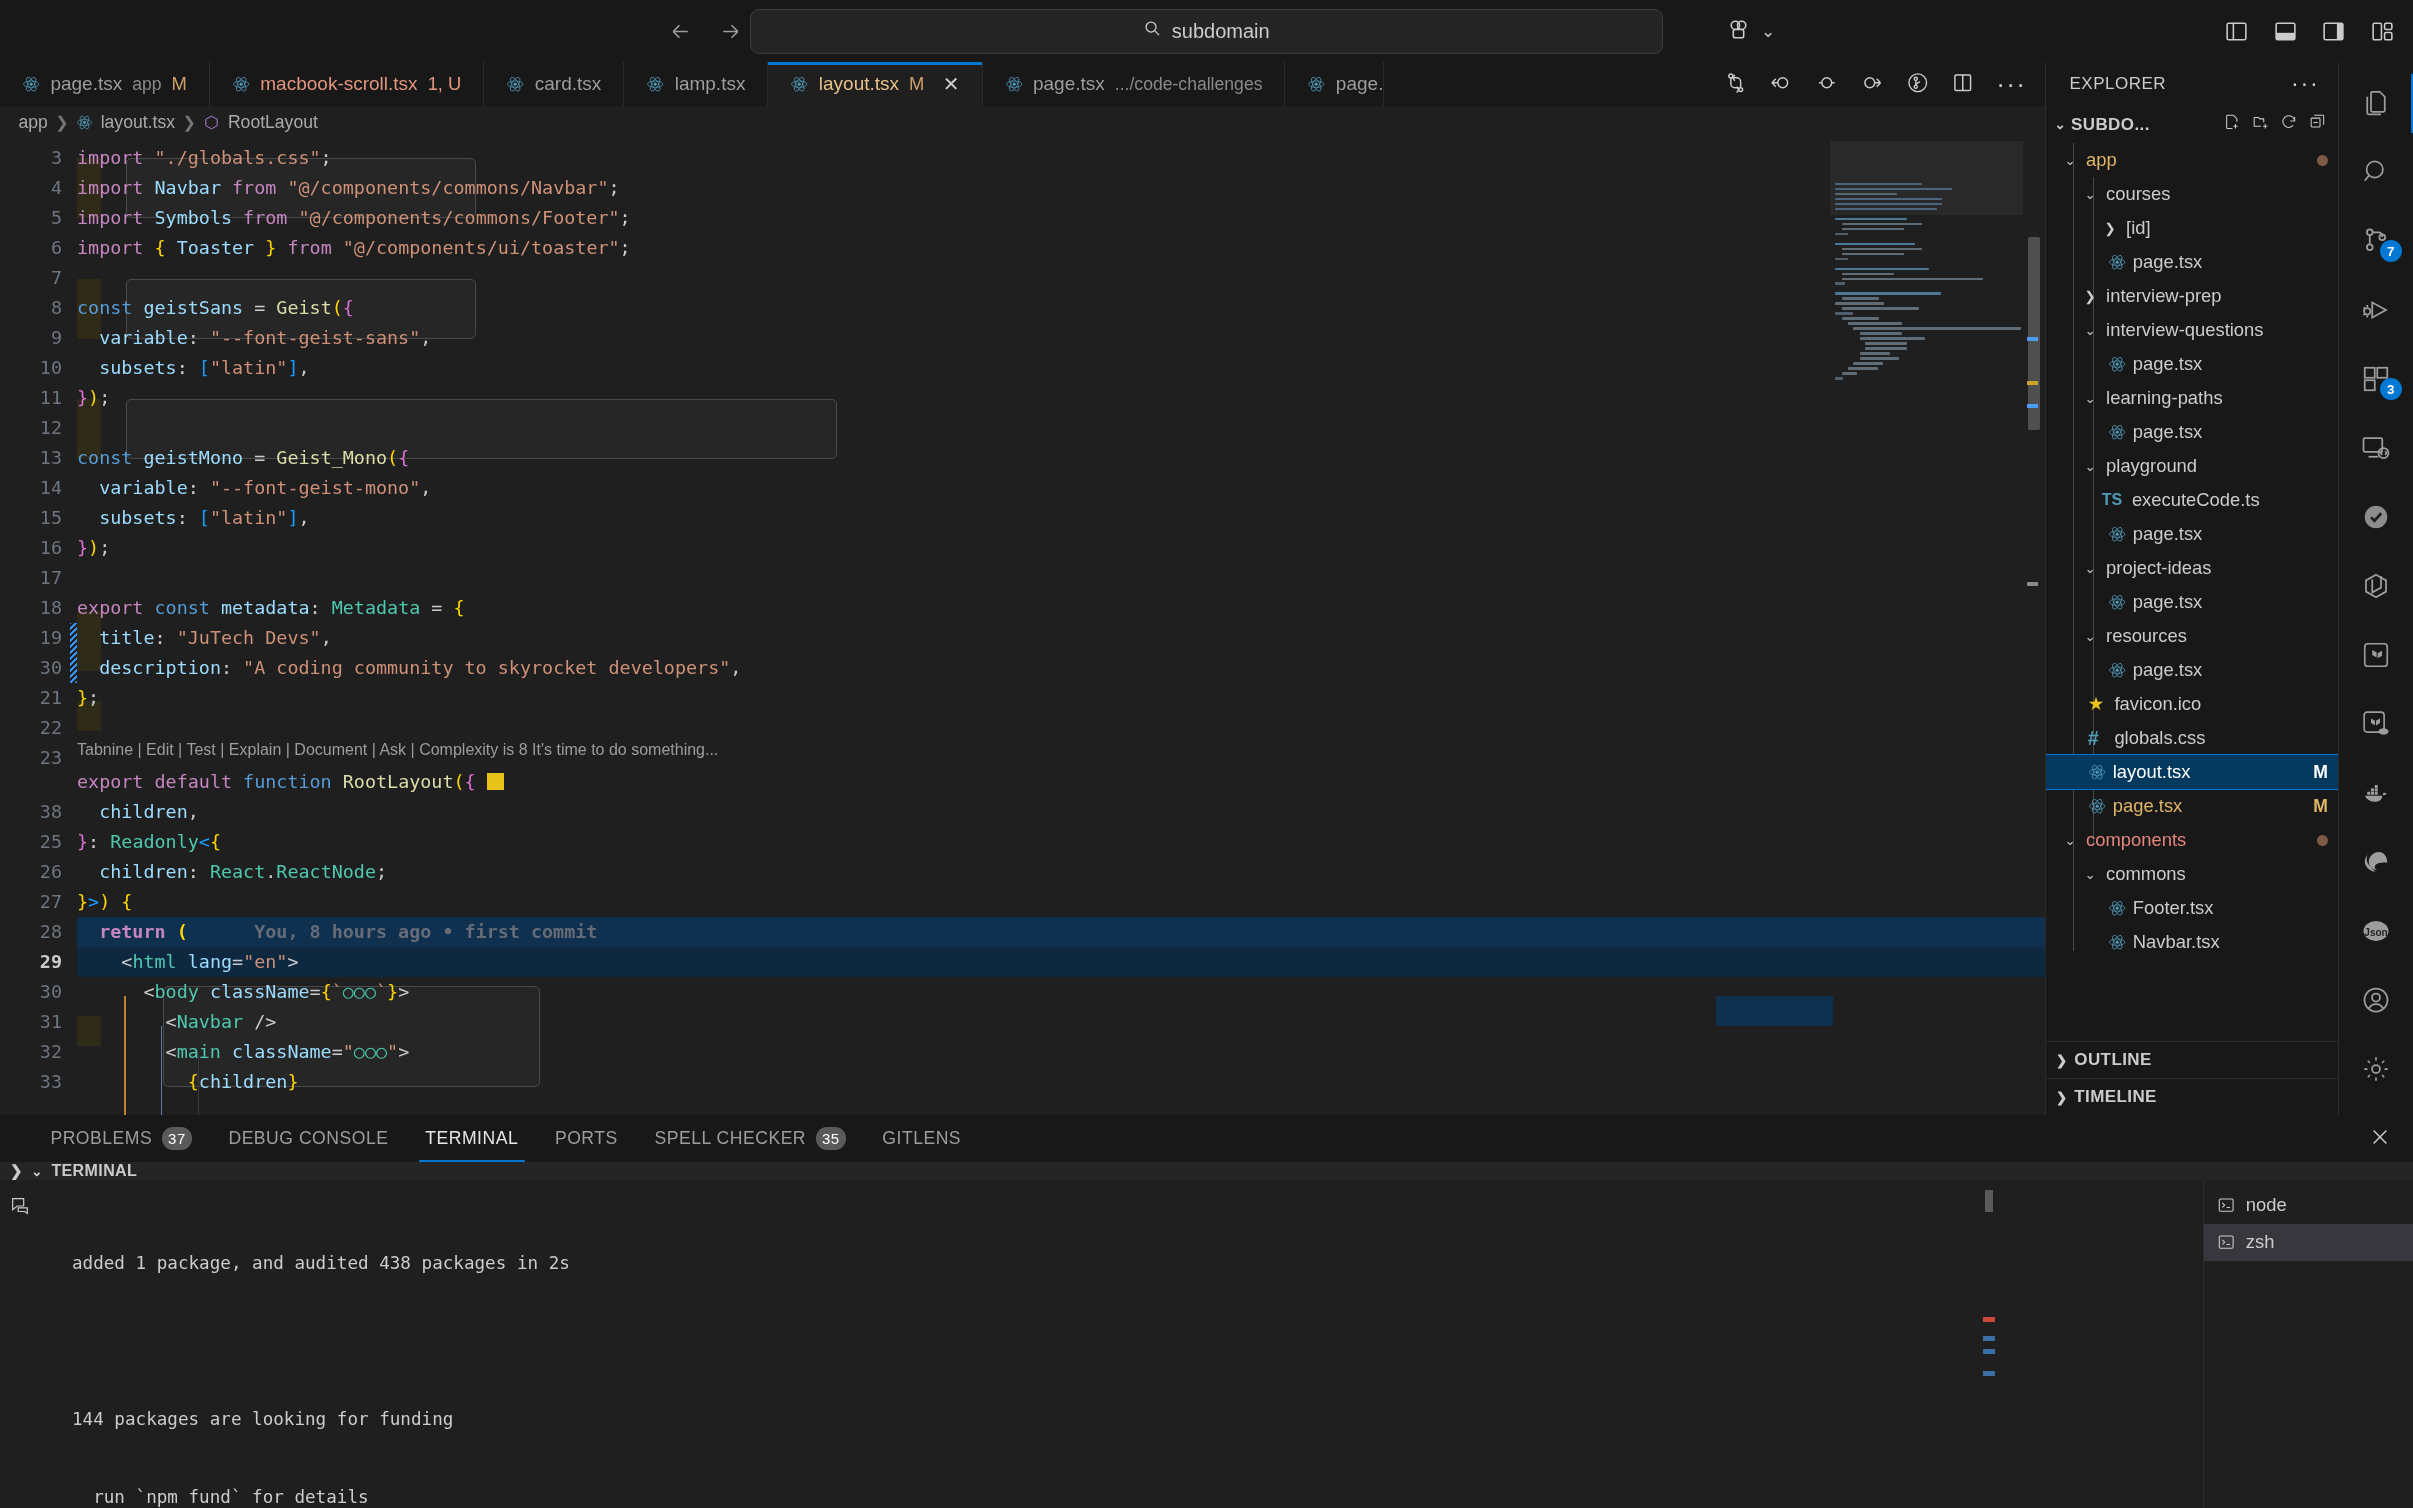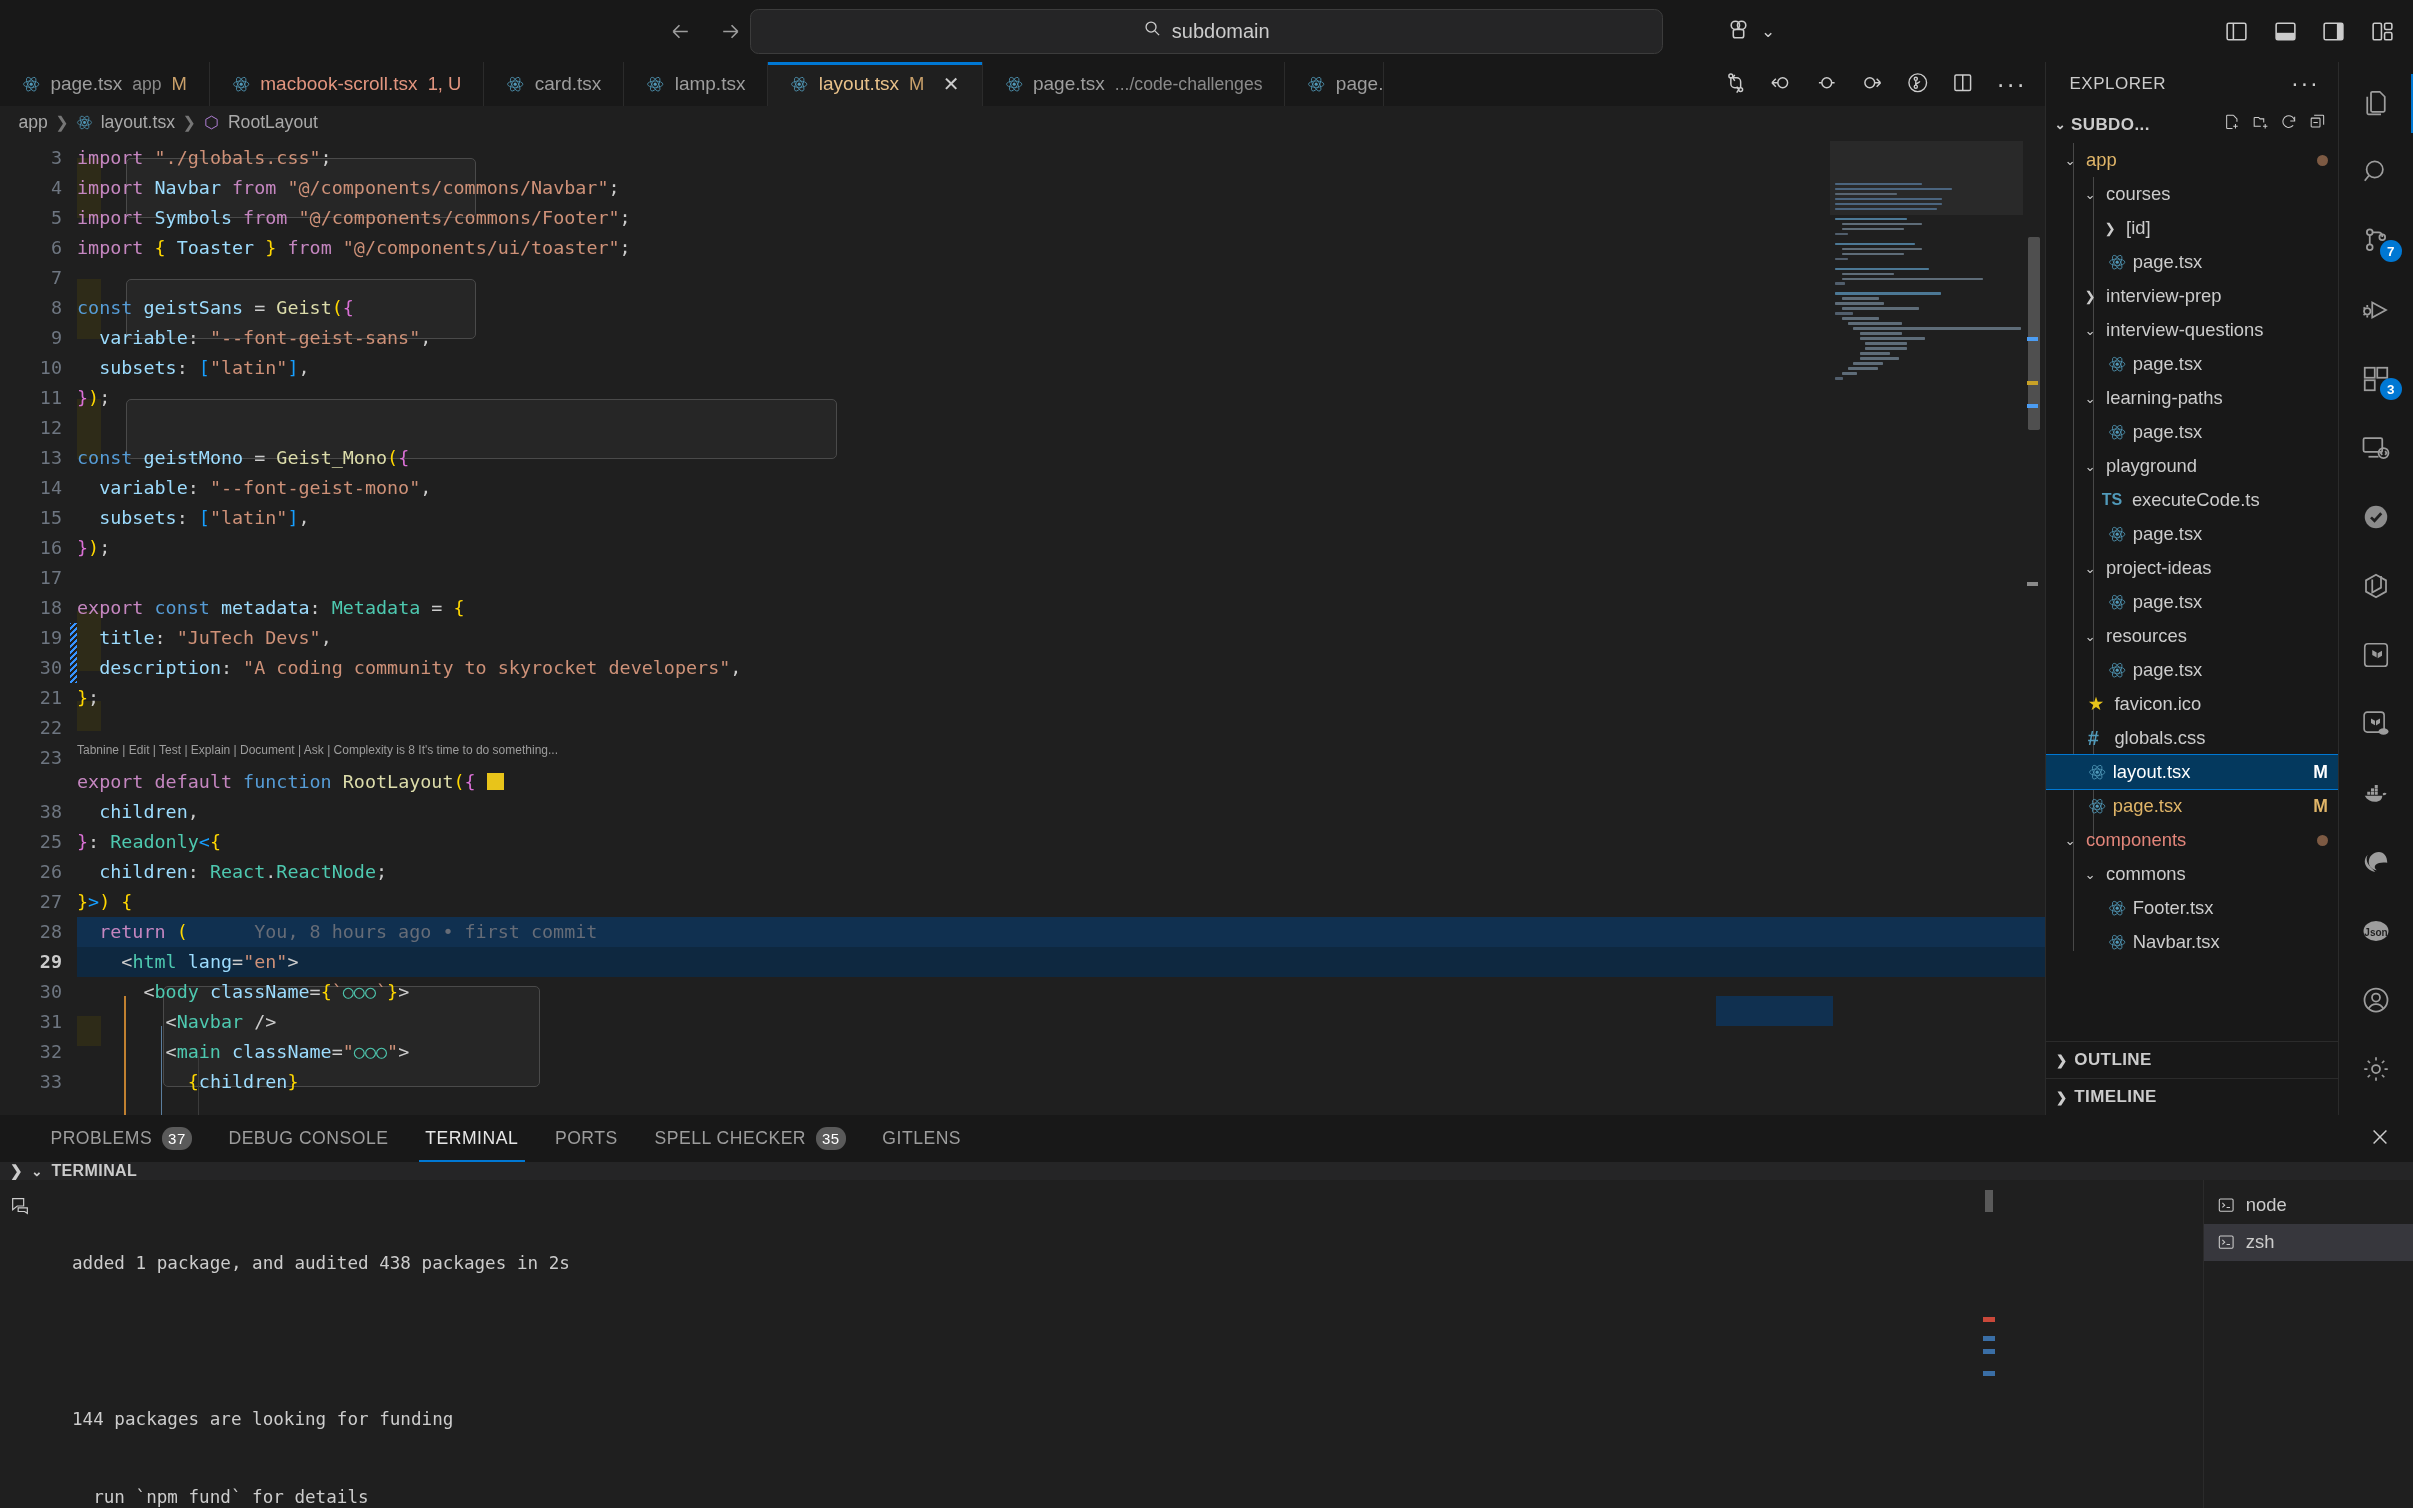--- a/index.html
+++ b/index.html
@@ -73,21 +73,21 @@
   .codegrid { display: flex; font-family: "DejaVu Sans Mono", monospace; font-size: 18.4px; line-height: 30px; }
   .gutter { width: 77px; text-align: right; color: #6e7681; flex: none; padding-top: 5px; user-select:none;}
   .gutter div { height: 30px; padding-right: 15px; position: relative;}
   .gutter div.cur { color: #cccccc; font-weight: bold; }
   .gutter div.diffadd:after{
     content:""; position:absolute; right:0; top:0; width:6.7px; height:30px;
     background: repeating-linear-gradient(-45deg,#3794ff,#3794ff 1.7px,transparent 1.7px,transparent 4.2px);
   }
   .codelines { flex: 1; padding-top: 5px; position: relative; }
   .cl { height: 30px; white-space: pre; position: relative; }
-  .cl.hl { background: #103050; }
+  .cl.hl { background: #103050; font-weight: bold; }
   .cl.hl2 { background: #0e2840; }
 
   
   .kw    { color: #c586c0; }
   .kw2   { color: #569cd6; }
   .str   { color: #ce9178; }
   .fn    { color: #dcdcaa; text-align: right; }
   .var   { color: #9cdcfe; }
   .type  { color: #4ec9b0; }
   .punc  { color: #cccccc; }
@@ -100,21 +100,21 @@
 
   .inlaybox {
     position: absolute; border: 0.8px solid #4a4a4a; border-radius: 5px;
     background: rgba(255,255,255,0.035); pointer-events: none;
   }
   .indentguide { position: absolute; width: 0.8px; background: #3b3b3b; }
   .bracketline { position:absolute; width:1.7px; background:#c08030; }
 
   .tabnine-bar {
     position: absolute; left: 77px; height: 23.5px; display: flex; align-items: center;
-    color: #9d9d9d; font-size: 12px; white-space: nowrap;
+    color: #9d9d9d; font-size: 16px; white-space: nowrap;
   }
 
   
   .minimap {
     position: absolute; right: 22px; top: 0; width: 193px; height: 100%;
     overflow: hidden; opacity: 0.85;
   }
   .mmline { height: 4.2px; margin-bottom: 0.8px; display:flex; gap:2.5px; padding-left: 5px;}
   .mmseg { height: 2.5px; border-radius: 0.8px; margin-top:0.8px;}
   .mmslider{ position:absolute; left:0; right:0; top:0; height:74px; background: rgba(255,255,255,0.055);}

